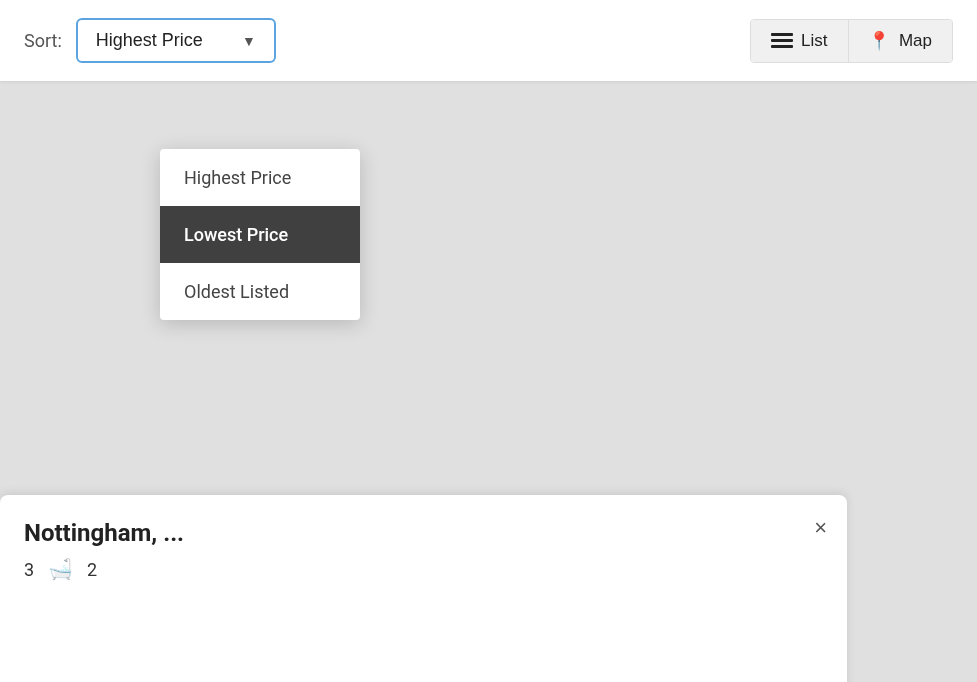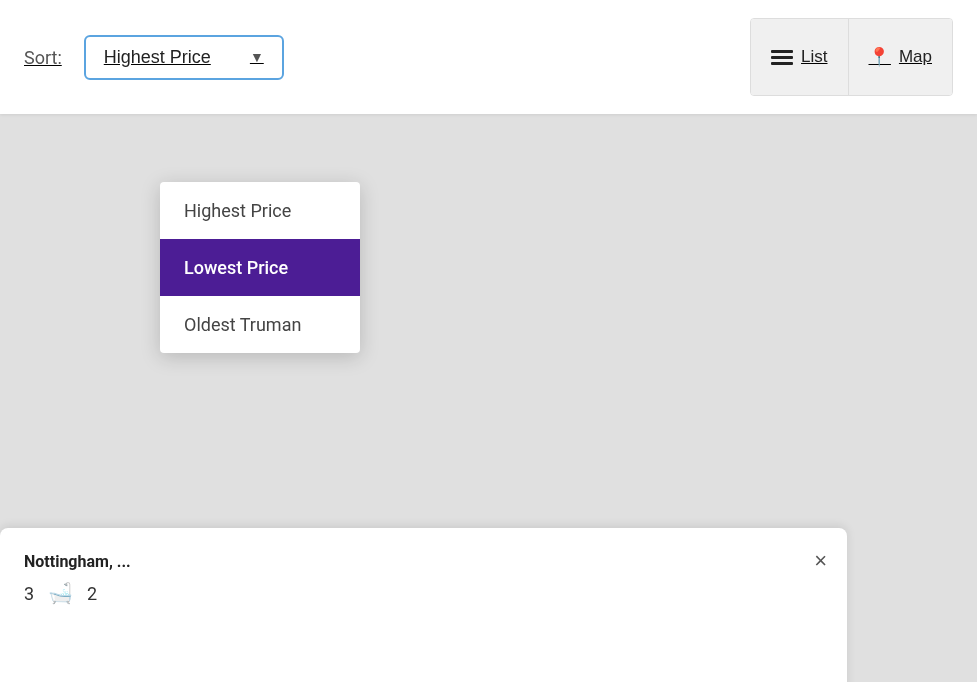--- a/index.html
+++ b/index.html
@@ -11,25 +11,24 @@
       height: 682px;
       overflow: hidden;
       position: relative;
     }
 
     .toolbar {
       background: #ffffff;
       display: flex;
       align-items: center;
       padding: 18px 24px;
-      gap: 22px;
+      gap: 14px;
       position: relative;
       z-index: 10;
       box-shadow: 0 1px 3px rgba(0,0,0,0.08);
-      text-decoration: underline;
     }
 
     .sort-label {
       font-size: 18px;
       color: #555;
       font-weight: 400;
     }
 
     .sort-dropdown-btn {
       display: flex;
@@ -57,21 +56,21 @@
       margin-left: auto;
       border: 1px solid #ddd;
       border-radius: 4px;
       overflow: hidden;
     }
 
     .view-btn {
       display: flex;
       align-items: center;
       gap: 8px;
-      padding: 27px 20px;
+      padding: 10px 20px;
       background: #f0f0f0;
       border: none;
       font-size: 17px;
       color: #222;
       cursor: pointer;
       font-weight: 400;
     }
 
     .view-btn:first-child {
       border-right: 1px solid #ddd;
@@ -99,21 +98,21 @@
 
     .dropdown-item {
       padding: 18px 24px;
       font-size: 18px;
       color: #444;
       cursor: pointer;
       font-weight: 400;
     }
 
     .dropdown-item.selected {
-      background: #4c1d95;
+      background: #404040;
       color: #fff;
       font-weight: 500;
     }
 
     
     .card {
       position: absolute;
       bottom: 0;
       left: 0;
       right: 130px;
@@ -130,21 +129,21 @@
       right: 20px;
       font-size: 22px;
       color: #555;
       cursor: pointer;
       background: none;
       border: none;
       font-weight: 300;
     }
 
     .card-title {
-      font-size: 16px;
+      font-size: 24px;
       font-weight: 700;
       color: #222;
       margin-bottom: 10px;
     }
 
     .card-stats {
       display: flex;
       align-items: center;
       gap: 14px;
       margin-bottom: 14px;
@@ -211,21 +210,21 @@
       <span>Map</span>
     </button>
   </div>
 </div>
 
 <div class="content-area">
 
   <div class="dropdown-menu">
     <div class="dropdown-item">Highest Price</div>
     <div class="dropdown-item selected">Lowest Price</div>
-    <div class="dropdown-item">Oldest Truman</div>
+    <div class="dropdown-item">Oldest Listed</div>
   </div>
 
   <div class="card">
     <button class="card-close">×</button>
 
     <div class="card-title">Nottingham, ...</div>
 
     <div class="card-stats">
       <span>3</span>
       <span class="bath-icon">🛁</span>

